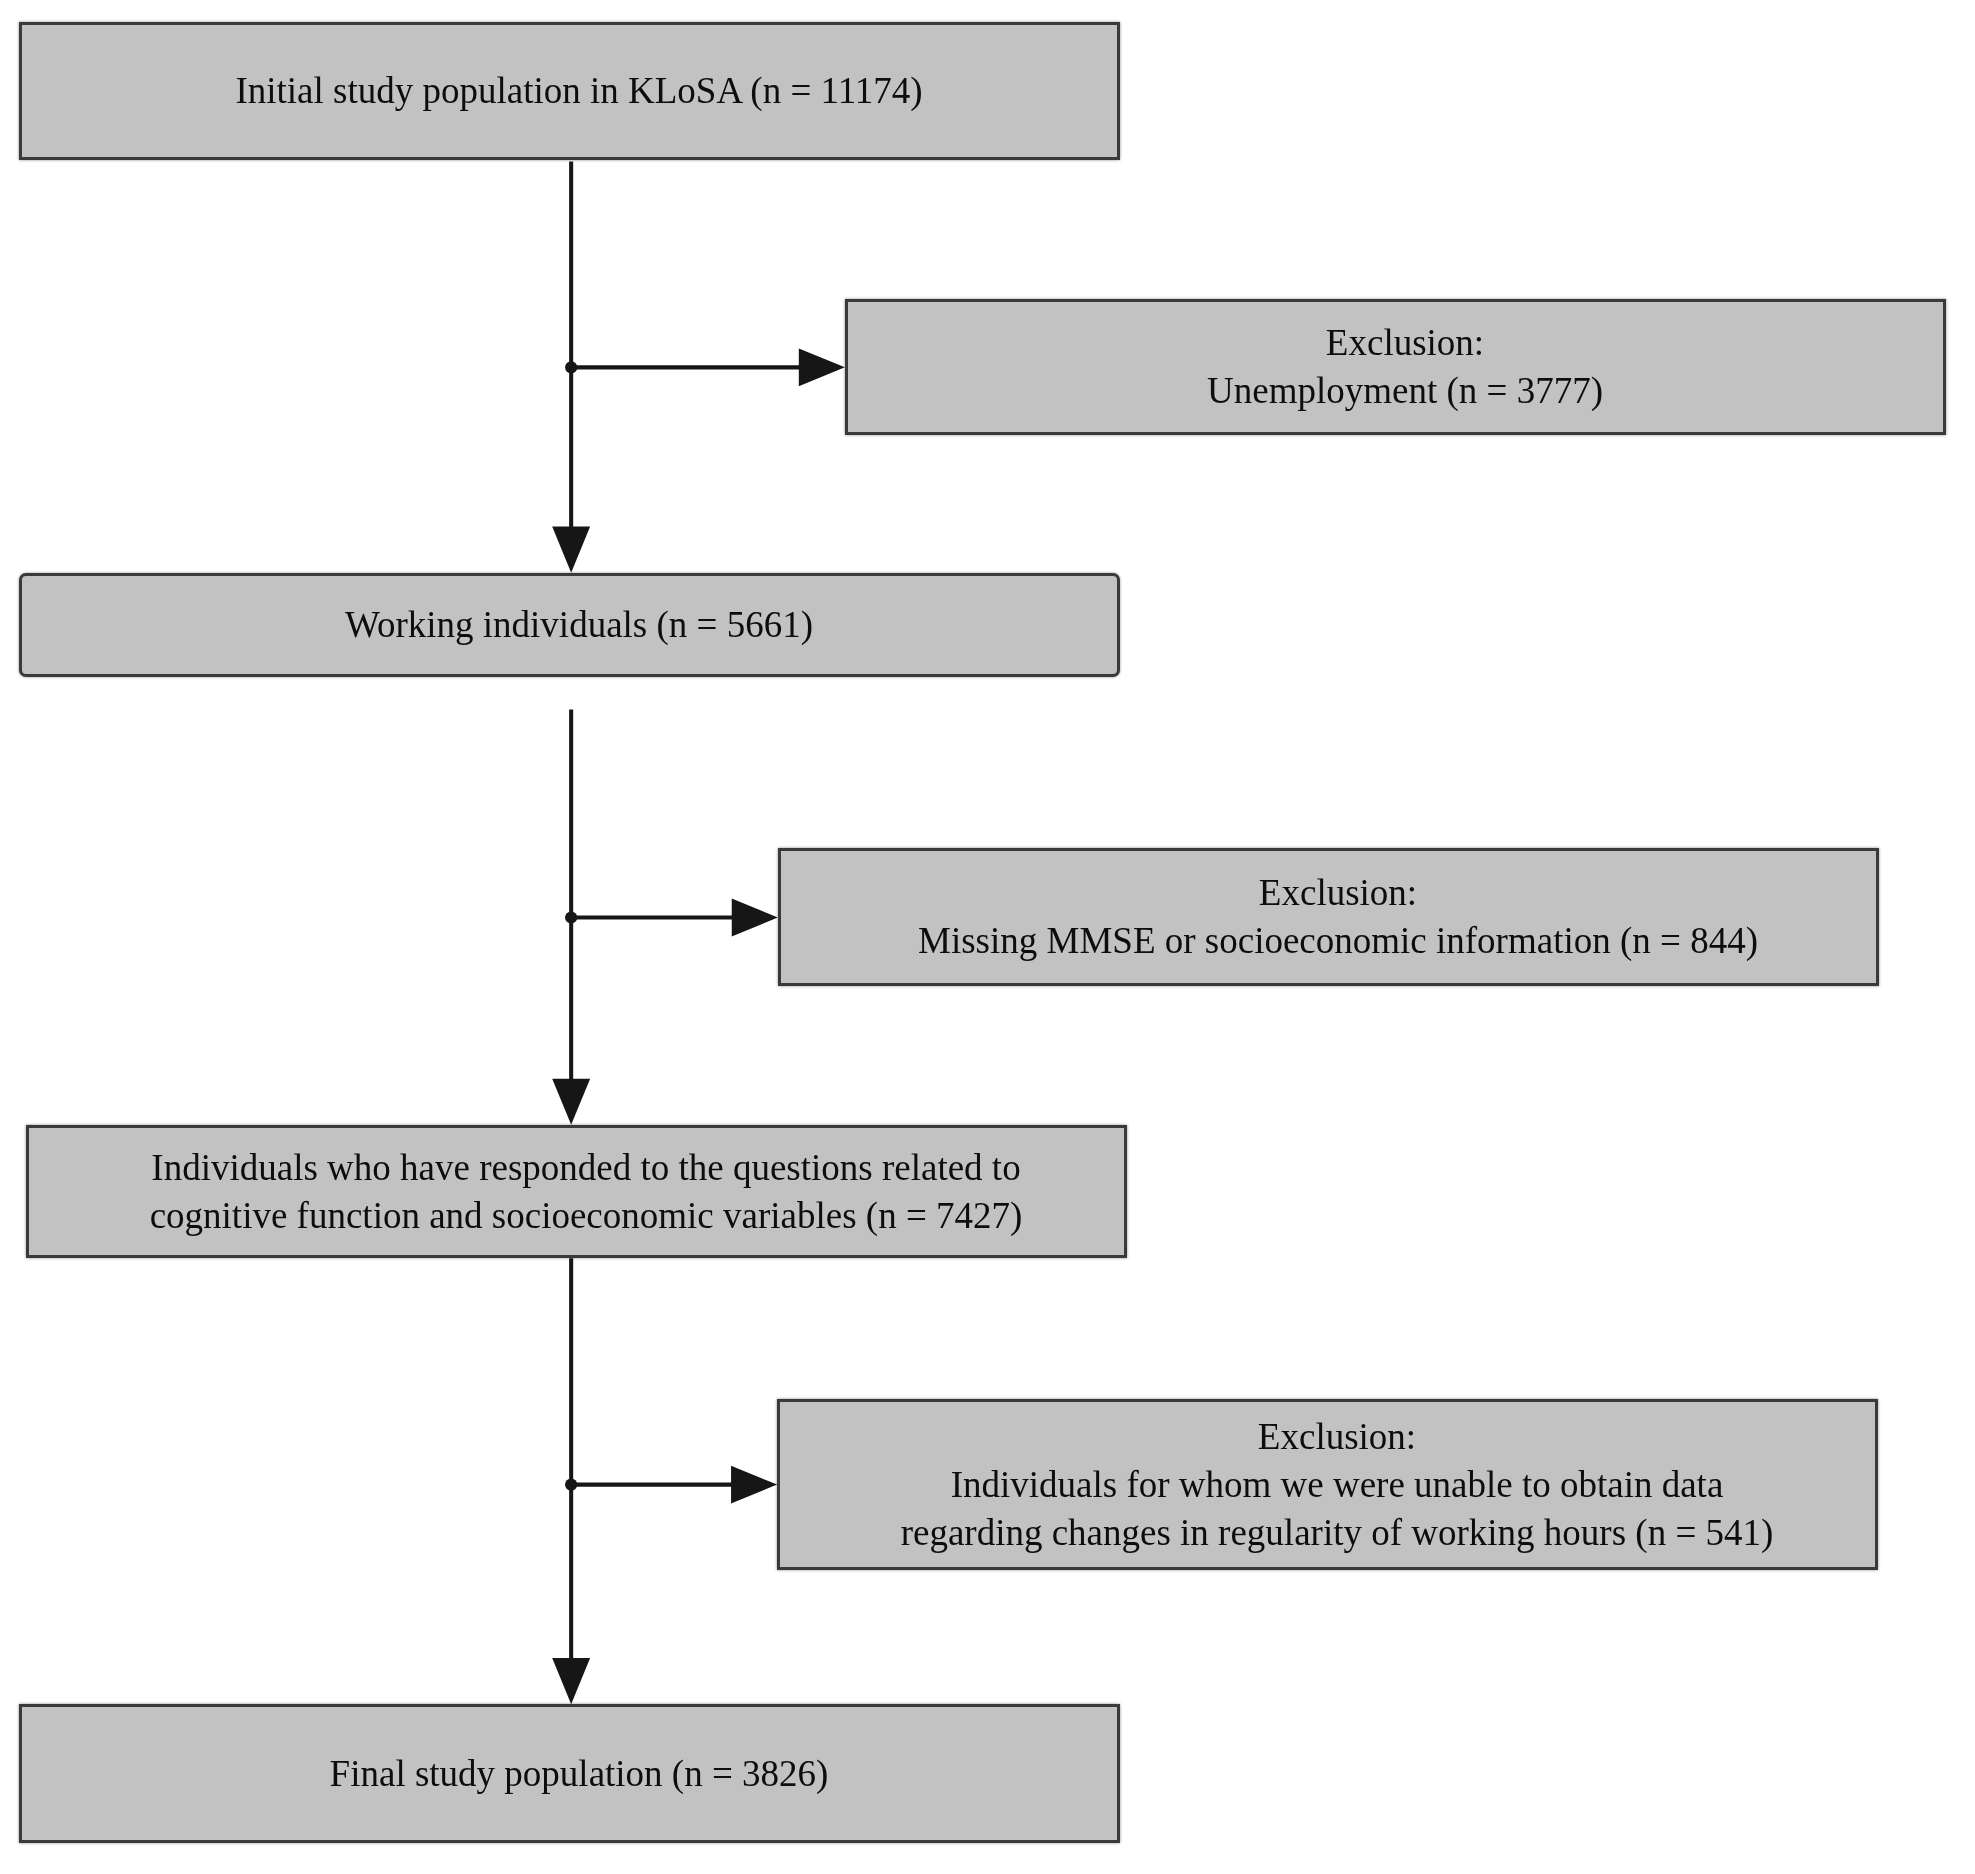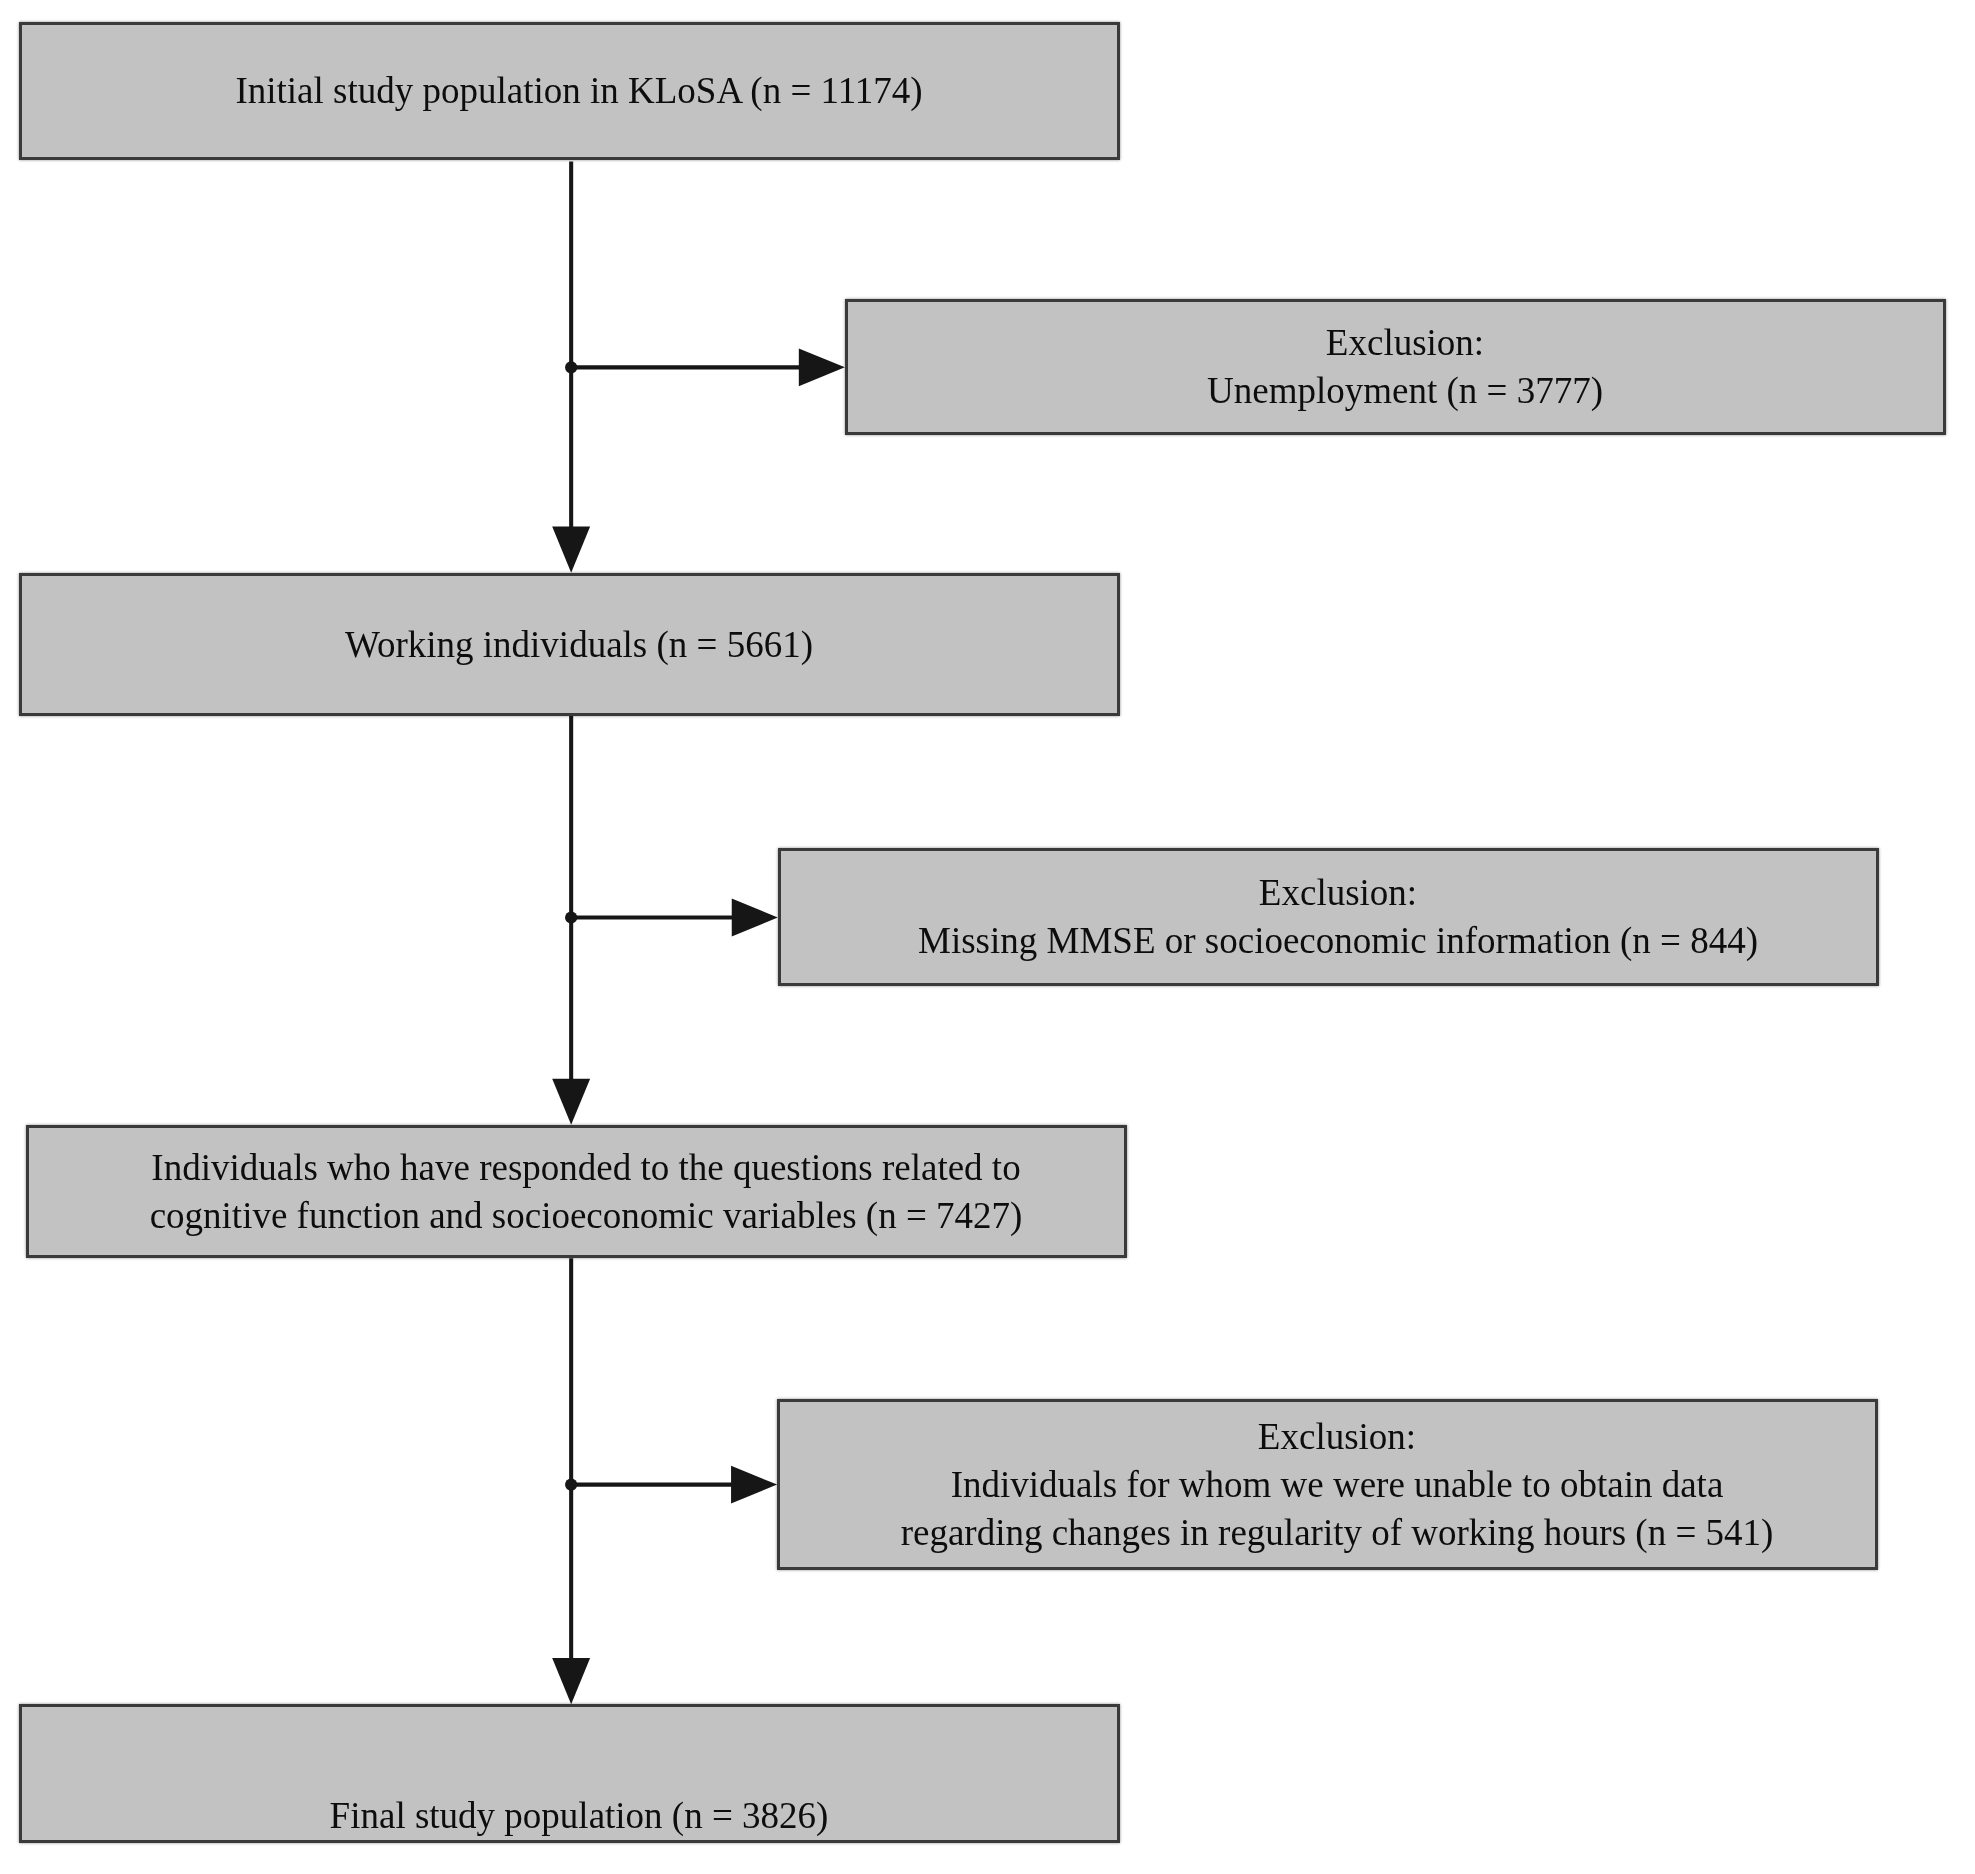--- a/index.html
+++ b/index.html
@@ -28,23 +28,23 @@
     text-align: center;
     font-size: 37px;
     line-height: 48px;
     padding-left: 19px;
   }
   .flow-box .line {
     white-space: nowrap;
   }
   
   #box-initial    { left: 19px;   top: 22.4px;   width: 1101px; height: 138px; }
-  #box-working    { left: 19px;   top: 573px;  width: 1101px; height: 143px; }
+  #box-working    { left: 19px;   top: 573px;  width: 1101px; height: 104px; border-radius: 7px; }
   #box-responded  { left: 26px;   top: 1125px; width: 1101px; height: 133px; }
-  #box-final      { left: 19px;   top: 1704px; width: 1101px; height: 139px; justify-content: flex-end; }
+  #box-final      { left: 19px;   top: 1704px; width: 1101px; height: 139px; }
   
   #box-exclusion1 { left: 845px; top: 299px;  width: 1101px; height: 136px; }
   #box-exclusion2 { left: 778px; top: 848px; width: 1101px; height: 138px; }
   #box-exclusion3 { left: 777px; top: 1399px; width: 1101px; height: 171px; }
 
   #connectors {
     position: absolute;
     left: 0; top: 0;
     width: 1975px;
     height: 1875px;

